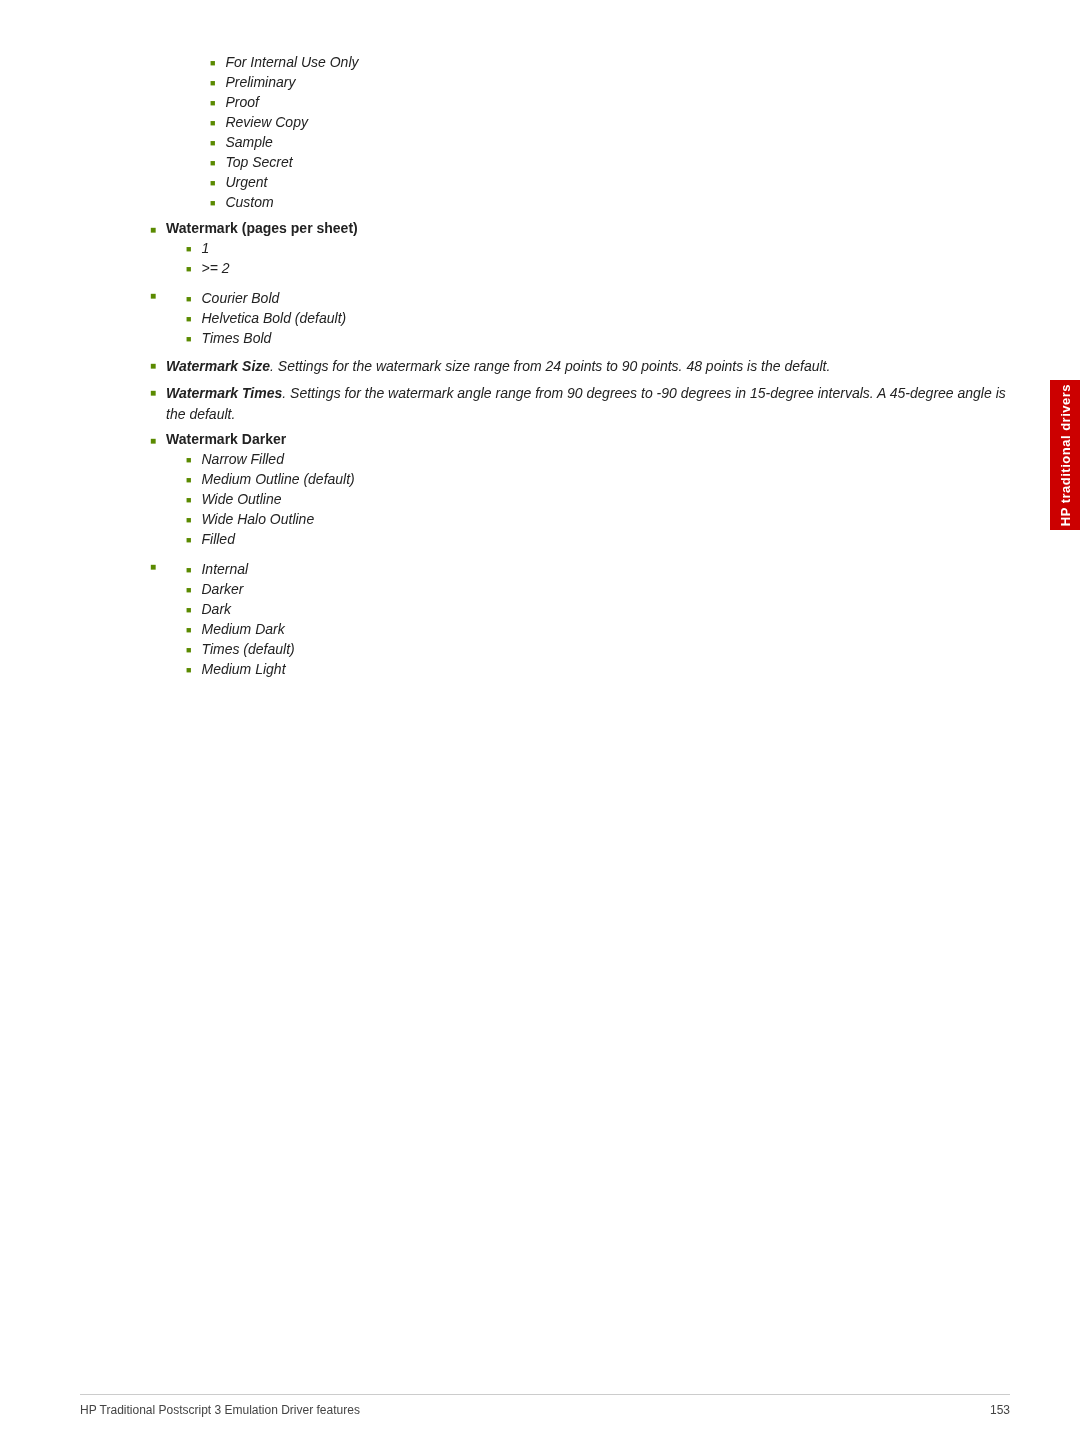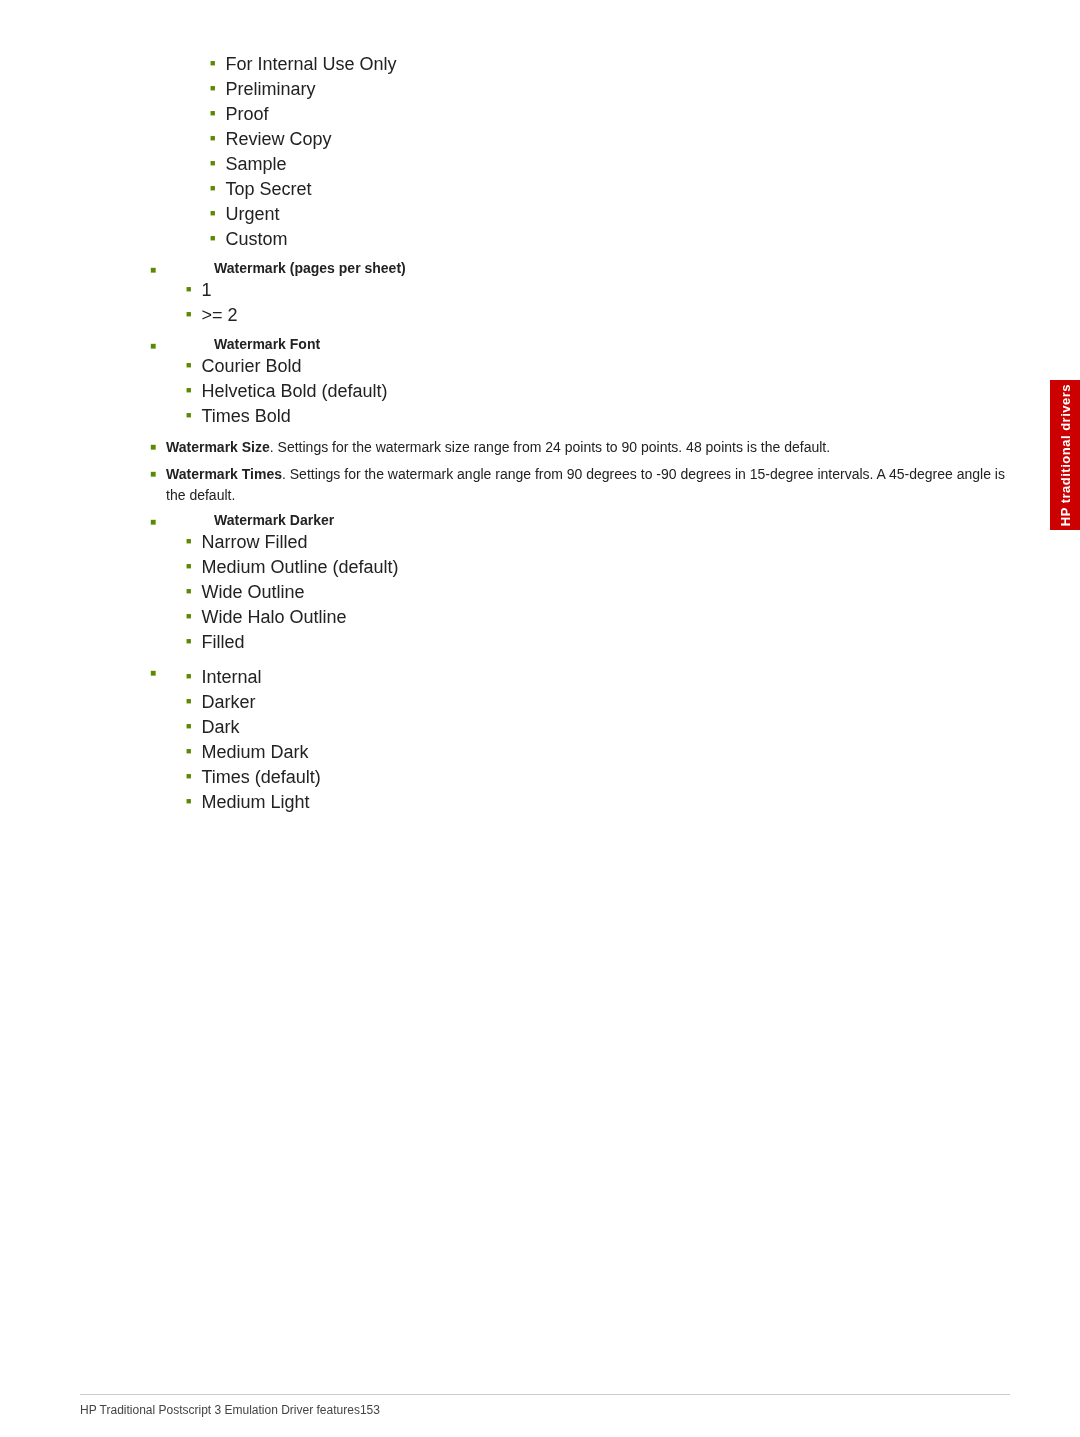--- a/index.html
+++ b/index.html
@@ -91,42 +91,43 @@
     ul.sub-list > li .bullet {
       color: #5a8a00;
       font-size: 9px;
       margin-right: 10px;
       margin-top: 4px;
       flex-shrink: 0;
     }
 
     ul.sub-list > li .item-text {
       flex: 1;
-      font-size: 18px;
+      font-size: 14px;
+      font-style: italic;
     }
 
     .bold-item {
       font-weight: bold;
       font-size: 14px;
-      margin-left: 48px;
     }
 
     .item-desc {
       font-size: 14px;
       line-height: 1.5;
+      font-style: italic;
     }
 
     
     .footer {
       position: absolute;
       bottom: 20px;
       left: 80px;
       right: 70px;
       display: flex;
-      justify-content: flex-start;
+      justify-content: space-between;
       font-size: 12px;
       color: #444;
       border-top: 1px solid #ccc;
       padding-top: 8px;
     }
   </style>
 </head>
 <body>
 
 <div class="page-container">
@@ -187,21 +188,20 @@
               <li>
           <span class="bullet">■</span>
           <span class="item-text">&gt;= 2</span>
         </li>
             </ul>
           </div>
         </li>
         <li style="margin-bottom: 6px;">
           <span class="bullet">■</span>
           <div class="item-content">
-            <div class="bold-item">Watermark Font</div>
             <ul class="sub-list" style="margin-top: 4px;">
               <li>
           <span class="bullet">■</span>
           <span class="item-text">Courier Bold</span>
         </li>
               <li>
           <span class="bullet">■</span>
           <span class="item-text">Helvetica Bold (default)</span>
         </li>
               <li>

